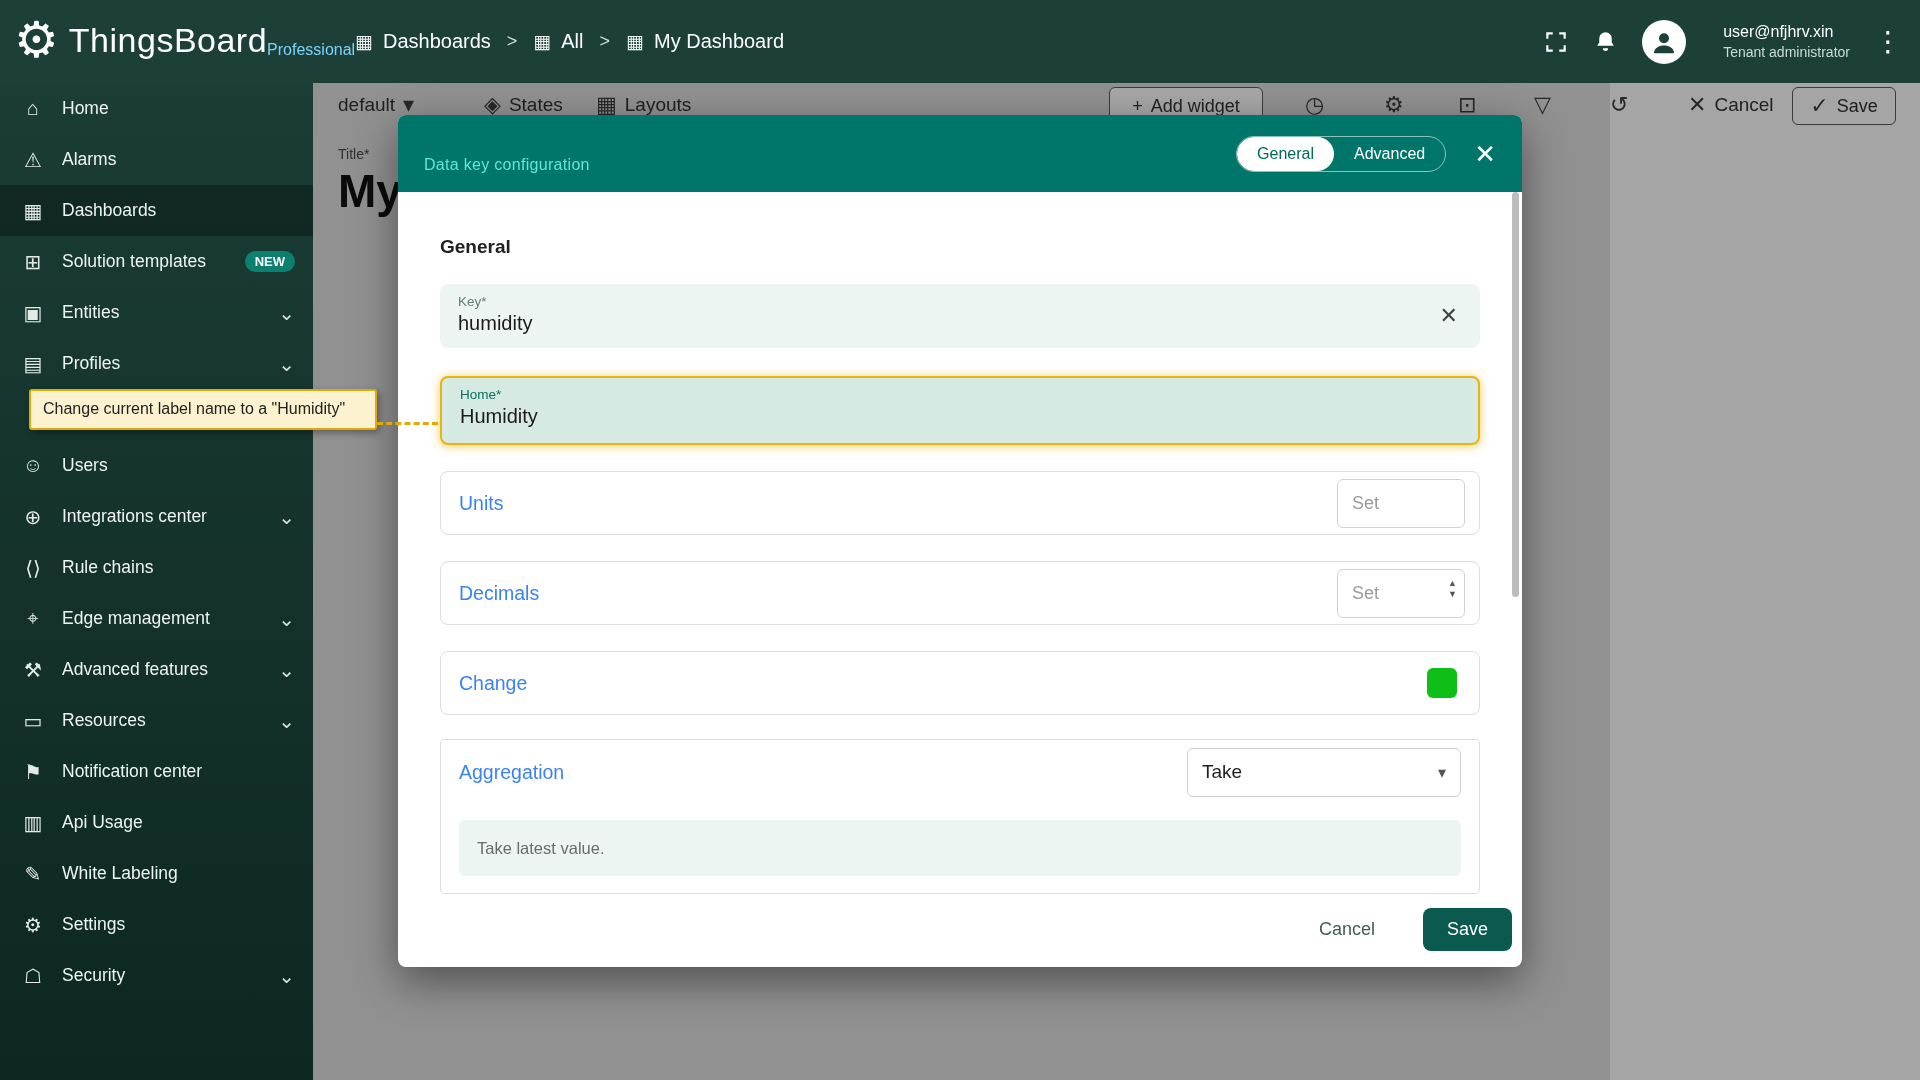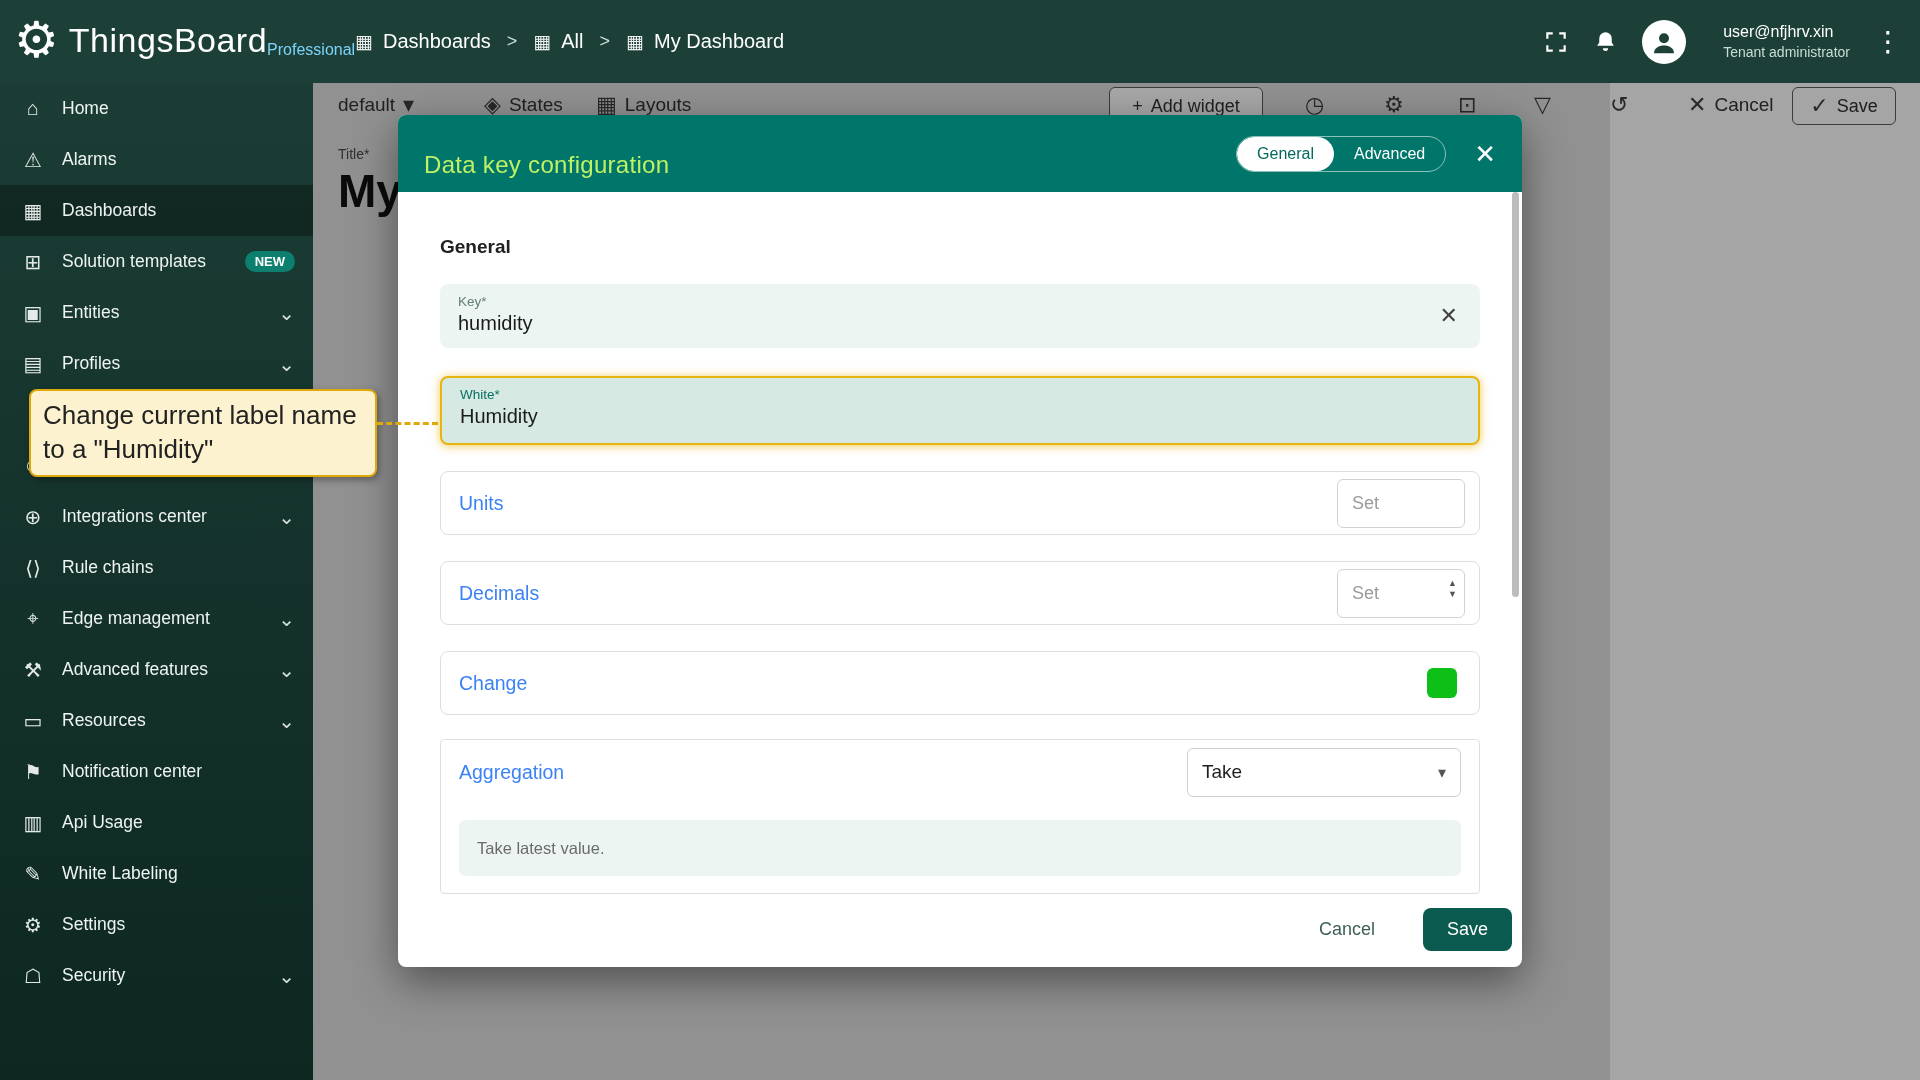--- a/index.html
+++ b/index.html
@@ -44,21 +44,21 @@
   .title-block { position:absolute; left:338px; top:146px; z-index:2; }
   .title-label { font-size:14px; color:#4a4a4a; }
   .title-value { font-size:46px; font-weight:700; color:#121212; margin-top:2px; }
 
   
   .overlay { position:absolute; left:313px; top:83px; width:1607px; height:997px; background:rgba(0,0,0,.34); z-index:5; }
 
   
   .modal { position:absolute; left:398px; top:115px; width:1124px; height:852px; background:#ffffff; border-radius:8px; box-shadow:0 14px 44px rgba(0,0,0,.45); z-index:10; overflow:hidden; }
   .modal-header { height:77px; background:#00756a; display:flex; align-items:center; padding:0 26px; }
-  .modal-title { font-size:24px; color:#bef264; font-weight:500; letter-spacing:.3px; margin-right:auto;margin-top:22px; }
+  .modal-title { font-size:16px; color:#5eead4; font-weight:500; letter-spacing:.3px; margin-right:auto;margin-top:22px; }
   .toggle-group { display:flex; border:1px solid rgba(255,255,255,.55); border-radius:19px; overflow:hidden; margin-right:28px; }
   .toggle-seg { padding:8px 20px; font-size:16px; color:#ffffff; cursor:pointer; }
   .toggle-seg.active { background:#ffffff; color:#00695c; font-weight:500; border-radius:19px; }
   .modal-close { font-size:26px; color:#ffffff; cursor:pointer; line-height:26px; }
   .modal-body { position:relative; padding:0 42px; height:700px; }
   .section-title { margin-top:44px; font-size:19px; font-weight:700; color:#212121; }
 
   .field-filled { margin-top:26px; height:64px; background:#edf5f2; border-radius:8px; position:relative; padding:10px 60px 8px 18px; }
   .field-label-sm { font-size:13.5px; color:#647c76; }
   .field-value { font-size:20px; color:#1b1b1b; margin-top:3px; }
@@ -80,21 +80,21 @@
   .select-value { font-size:19px; color:#1f1f1f; }
   .select-arrow { margin-left:auto; font-size:16px; color:#555; }
   .agg-hint { margin-top:16px; height:56px; background:#edf5f2; border-radius:6px; display:flex; align-items:center; padding-left:18px; color:#6b6b6b; font-size:16.5px; }
 
   .modal-footer { position:absolute; left:0; right:0; bottom:0; height:75px; display:flex; align-items:center; justify-content:flex-end; gap:34px; padding-right:10px; }
   .btn-cancel { font-size:18px; font-weight:500; color:#3f5e57; cursor:pointer; padding:10px 14px; }
   .btn-save { background:#0b5a4f; color:#ffffff; font-size:18px; font-weight:500; border-radius:8px; padding:11px 24px; cursor:pointer; }
   .modal-scroll-thumb { position:absolute; right:3px; top:77px; width:7px; height:405px; background:#bdbdbd; border-radius:4px; cursor:grab; }
 
   
-  .tooltip { position:absolute; left:29px; top:389px; width:348px; background:#fcf2cf; border:2px solid #dfa90c; border-radius:8px; box-shadow:2px 3px 7px rgba(0,0,0,.35); padding:8px 12px; font-size:26px; color:#222; line-height:1.3; z-index:20; }
+  .tooltip { position:absolute; left:29px; top:389px; width:348px; background:#fcf2cf; border:2px solid #dfa90c; border-radius:3px; box-shadow:2px 3px 7px rgba(0,0,0,.35); padding:8px 12px; font-size:16px; color:#222; line-height:1.3; z-index:20; }
   .tooltip-connector { position:absolute; left:377px; top:422px; width:61px; border-top:3px dashed #dfa90c; z-index:20; }
 </style>
 </head>
 <body>
 
 <div id="app">
 
   <div class="header">
     <div class="logo-wrap">
       <span class="logo-gear">⚙</span>
@@ -291,21 +291,21 @@
     <div class="modal-body">
       <div class="section-title">General</div>
 
       <div class="field-filled">
         <div class="field-label-sm">Key*</div>
         <div class="field-value">humidity</div>
         <span class="field-clear">✕</span>
       </div>
 
       <div class="field-highlight">
-        <div class="field-label-sm">White*</div>
+        <div class="field-label-sm">Home*</div>
         <div class="field-value">Humidity</div>
       </div>
 
       <div class="row-outlined">
         <span class="row-label">Units</span>
         <span class="set-box">
           <span>Set</span>
         </span>
       </div>
 

